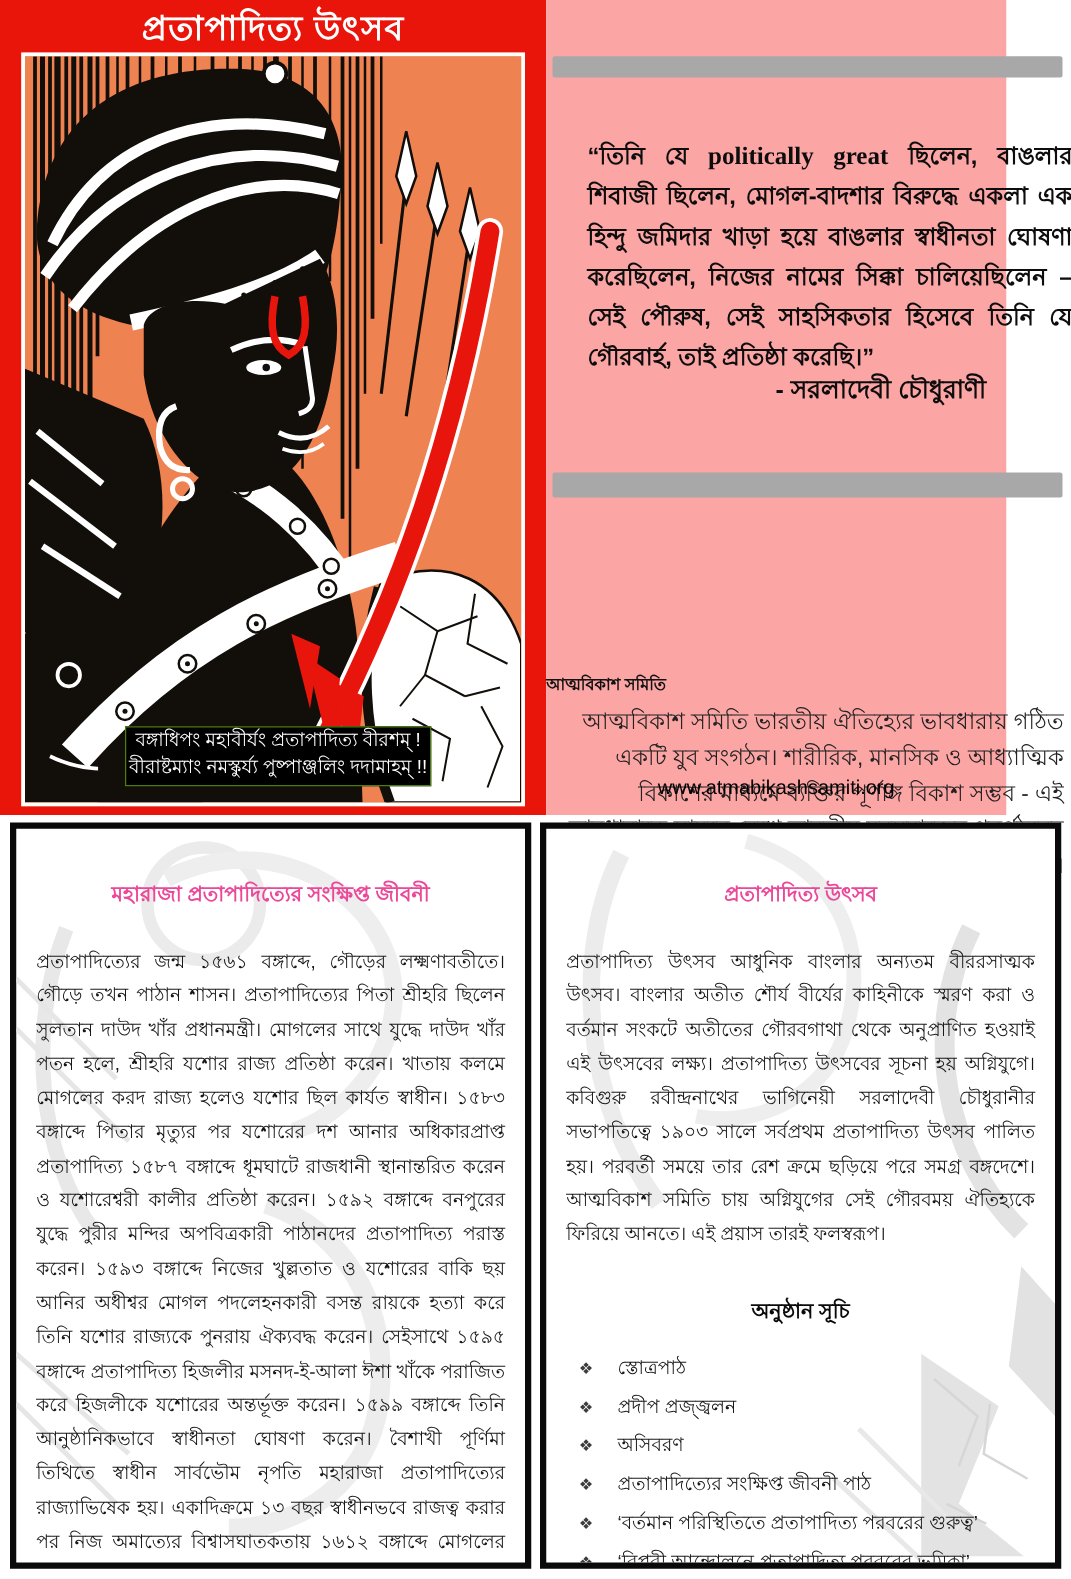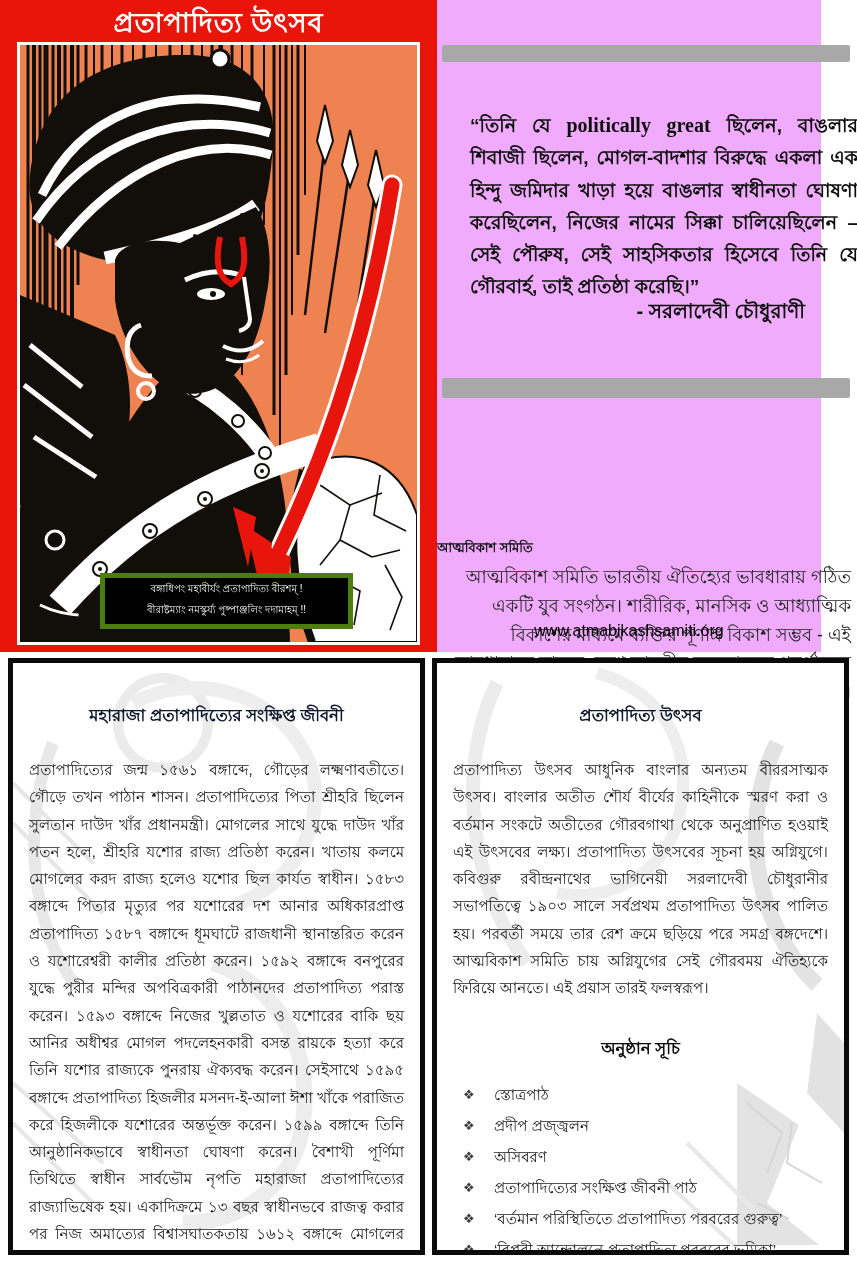--- a/index.html
+++ b/index.html
@@ -13,25 +13,25 @@
     position:absolute;left:0;top:2px;width:100%;text-align:center;
     color:#ffffff;font-size:27px;font-weight:bold;letter-spacing:1px;
   }
   .poster{
     position:absolute;left:17px;top:42px;width:403px;height:603px;
     background:#ef8251;border:3px solid #ffffff;box-sizing:border-box;overflow:hidden;
   }
   .poster svg{position:absolute;left:0;top:0;width:100%;height:100%;}
   .poster-caption{
     position:absolute;left:80px;bottom:13px;width:243px;height:46px;
-    background:#000;border:5px solid #4d7c0f;color:#fff;
-    font-size:10px;line-height:21px;text-align:center;z-index:5;
+    background:#000;border:1px solid #4d7c0f;color:#fff;
+    font-size:15px;line-height:21px;text-align:center;z-index:5;
   }
   
-  .quote-quadrant{position:absolute;left:437px;top:0;width:368px;height:652px;background:#f0abfc;padding-left:16px;}
+  .quote-quadrant{position:absolute;left:437px;top:0;width:368px;height:652px;background:#fca5a5;}
   .gray-bar{position:absolute;left:5px;width:408px;background:#a8a8a8;border-radius:2px;}
   .gray-bar.top{top:45px;height:17px;}
   .gray-bar.bottom{top:378px;height:20px;}
   .quote-text{
     position:absolute;left:33px;top:108px;width:388px;
     font-size:19px;font-weight:bold;line-height:1.7;text-align:justify;color:#0d0d0d;
   }
   .quote-latin{font-family:"Liberation Serif", serif;font-size:20px;}
   .quote-attribution{
     position:absolute;right:16px;top:296px;font-size:20px;font-weight:bold;color:#0d0d0d;
@@ -47,21 +47,21 @@
   }
   
   .panel{
     position:absolute;top:658px;width:417px;height:597px;background:#fff;
     border:5px solid #0a0a0a;box-sizing:border-box;overflow:hidden;
   }
   .panel.left{left:8px;}
   .panel.right{left:432px;}
   .panel .watermark{position:absolute;left:0;top:0;width:100%;height:100%;z-index:0;pointer-events:none;}
   .panel .content{position:relative;z-index:1;}
-  .panel-title{margin:40px 14px 0 14px;text-align:center;font-size:16.5px;font-weight:bold;color:#0f172a;}
+  .panel-title{margin:40px 14px 0 14px;text-align:center;font-size:16.5px;font-weight:bold;color:#ec4899;}
   .panel-body{
     margin:26px 16px 0 16px;font-size:15px;line-height:1.82;
     text-align:justify;color:#161616;
   }
   .agenda-title{margin:34px 14px 0 14px;text-align:center;font-size:16.5px;font-weight:bold;color:#0a0a0a;}
   .agenda-list{margin:22px 18px 0 26px;}
   .agenda-item{display:flex;align-items:flex-start;margin-bottom:11px;font-size:15px;color:#161616;}
   .agenda-bullet{width:16px;margin-right:15px;color:#3c3c3c;font-size:13px;line-height:20px;}
   .agenda-label{flex:1;line-height:20px;}
 </style>

